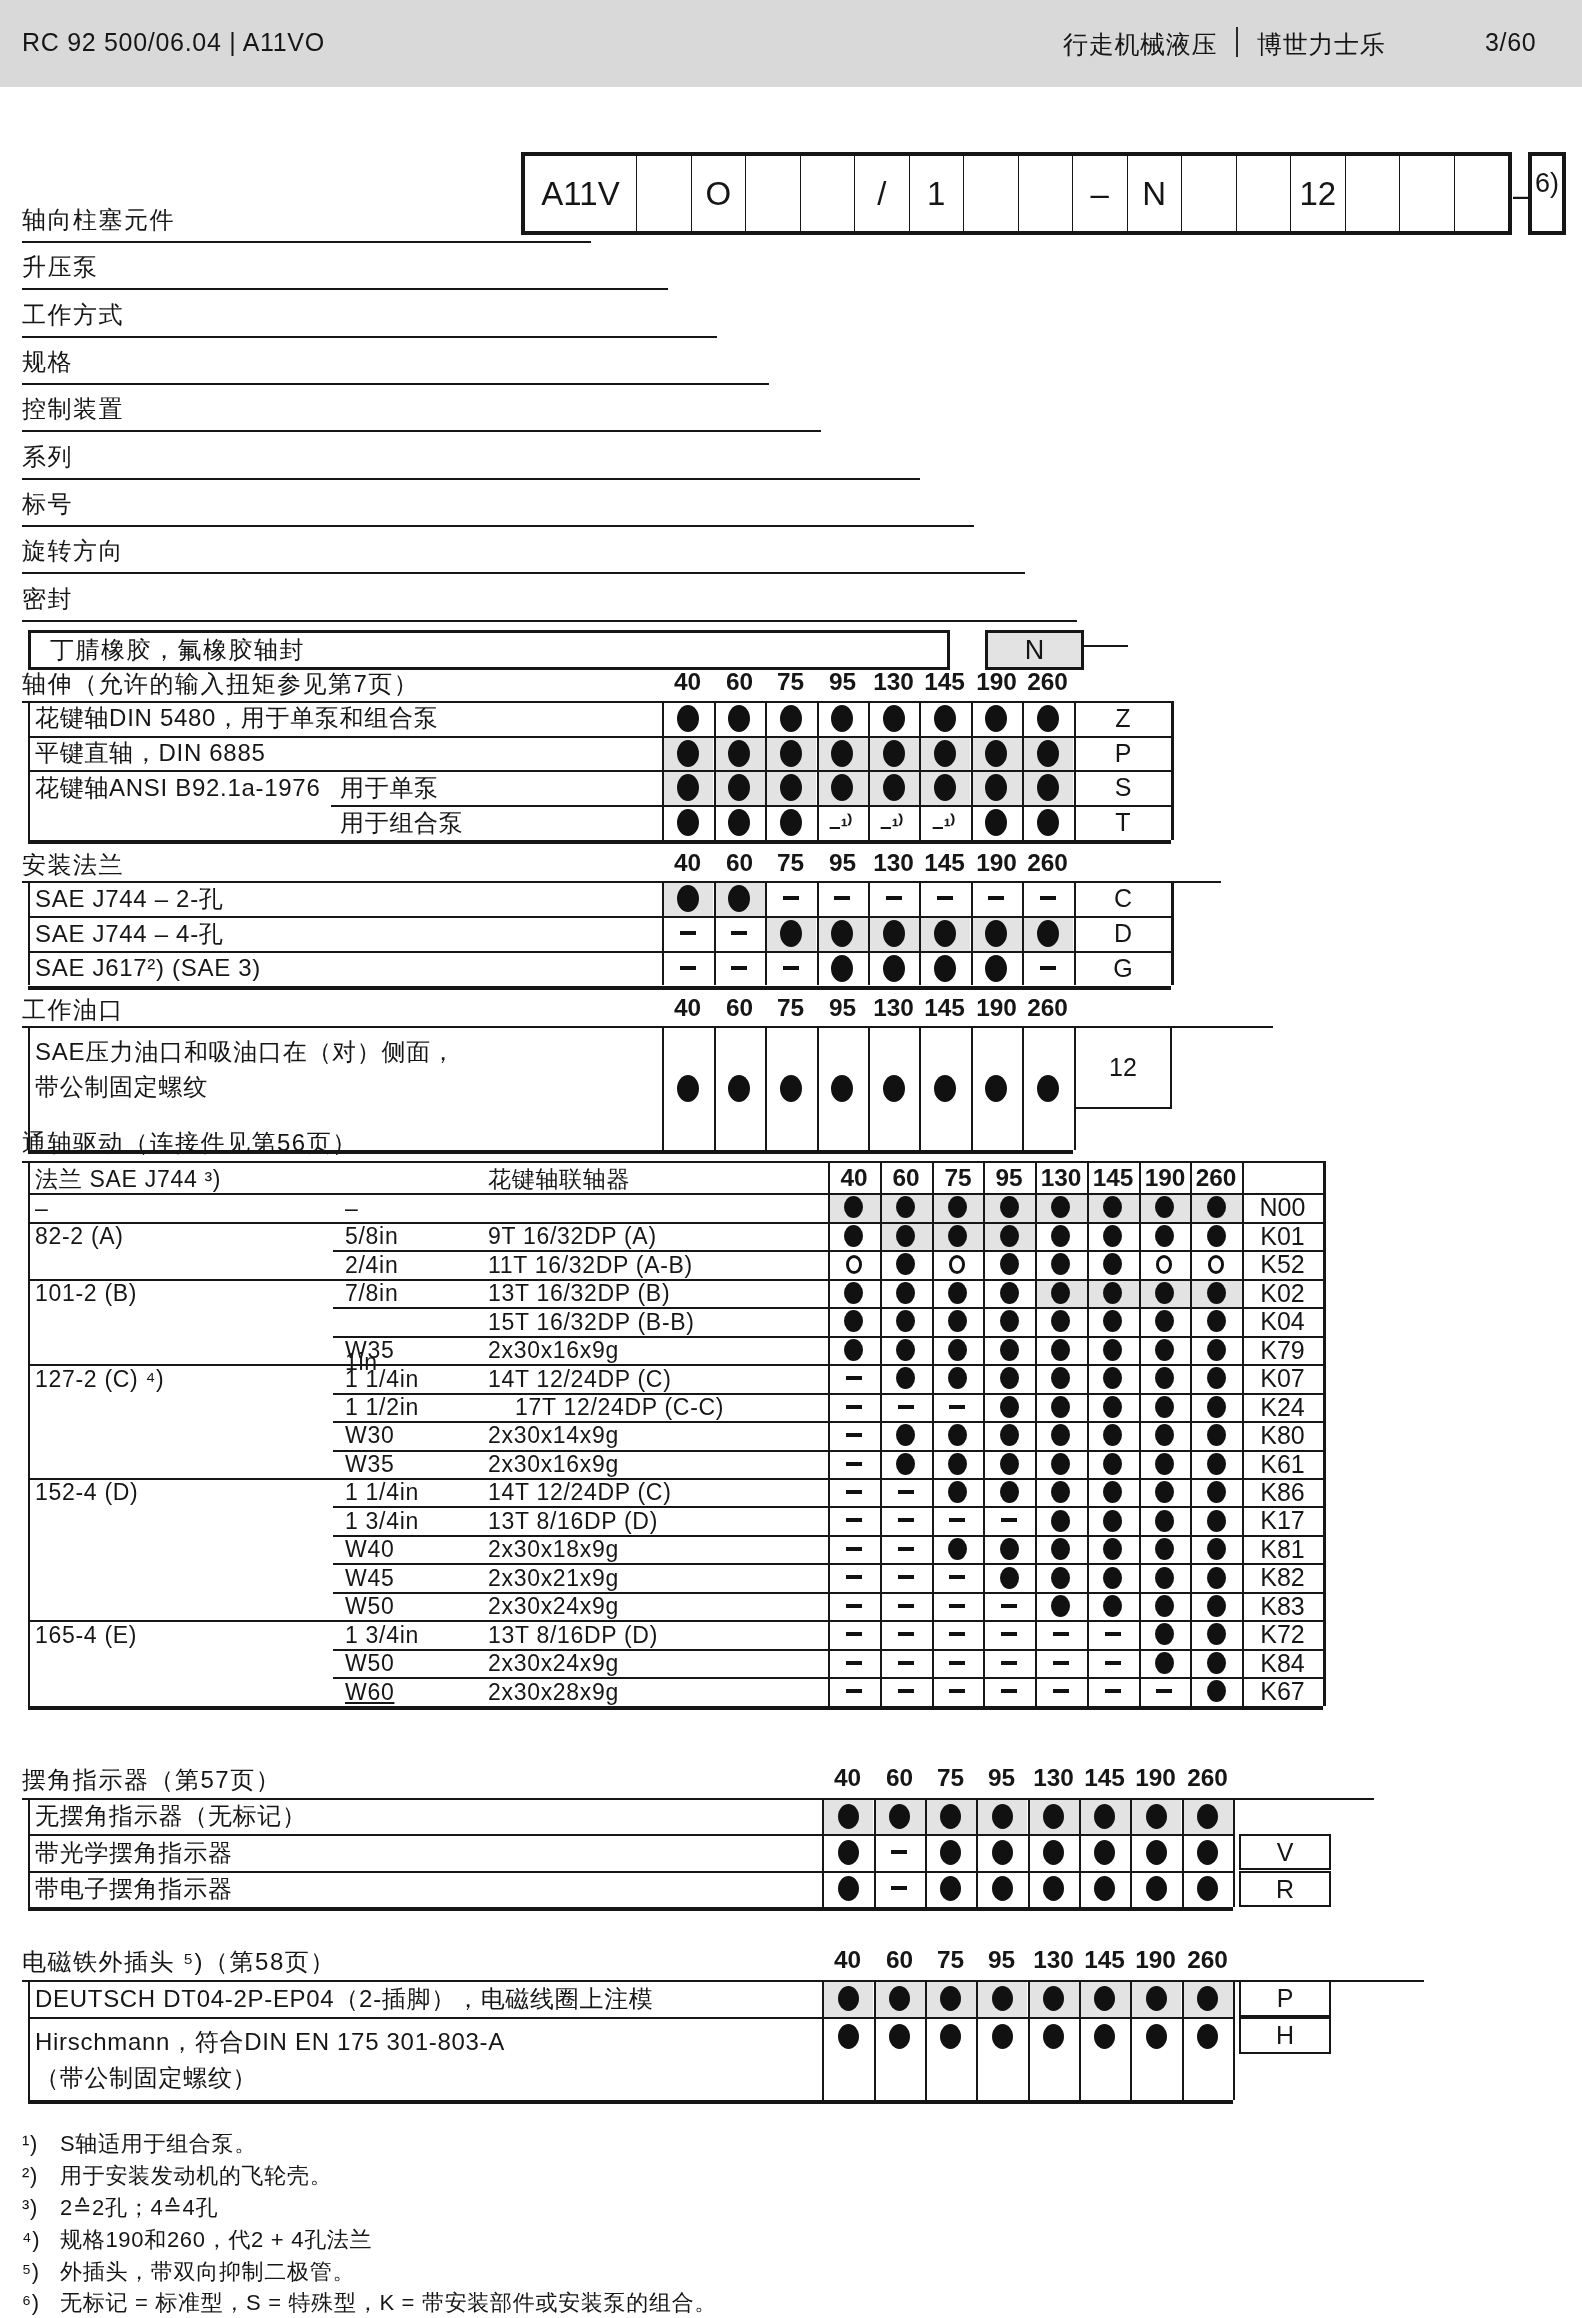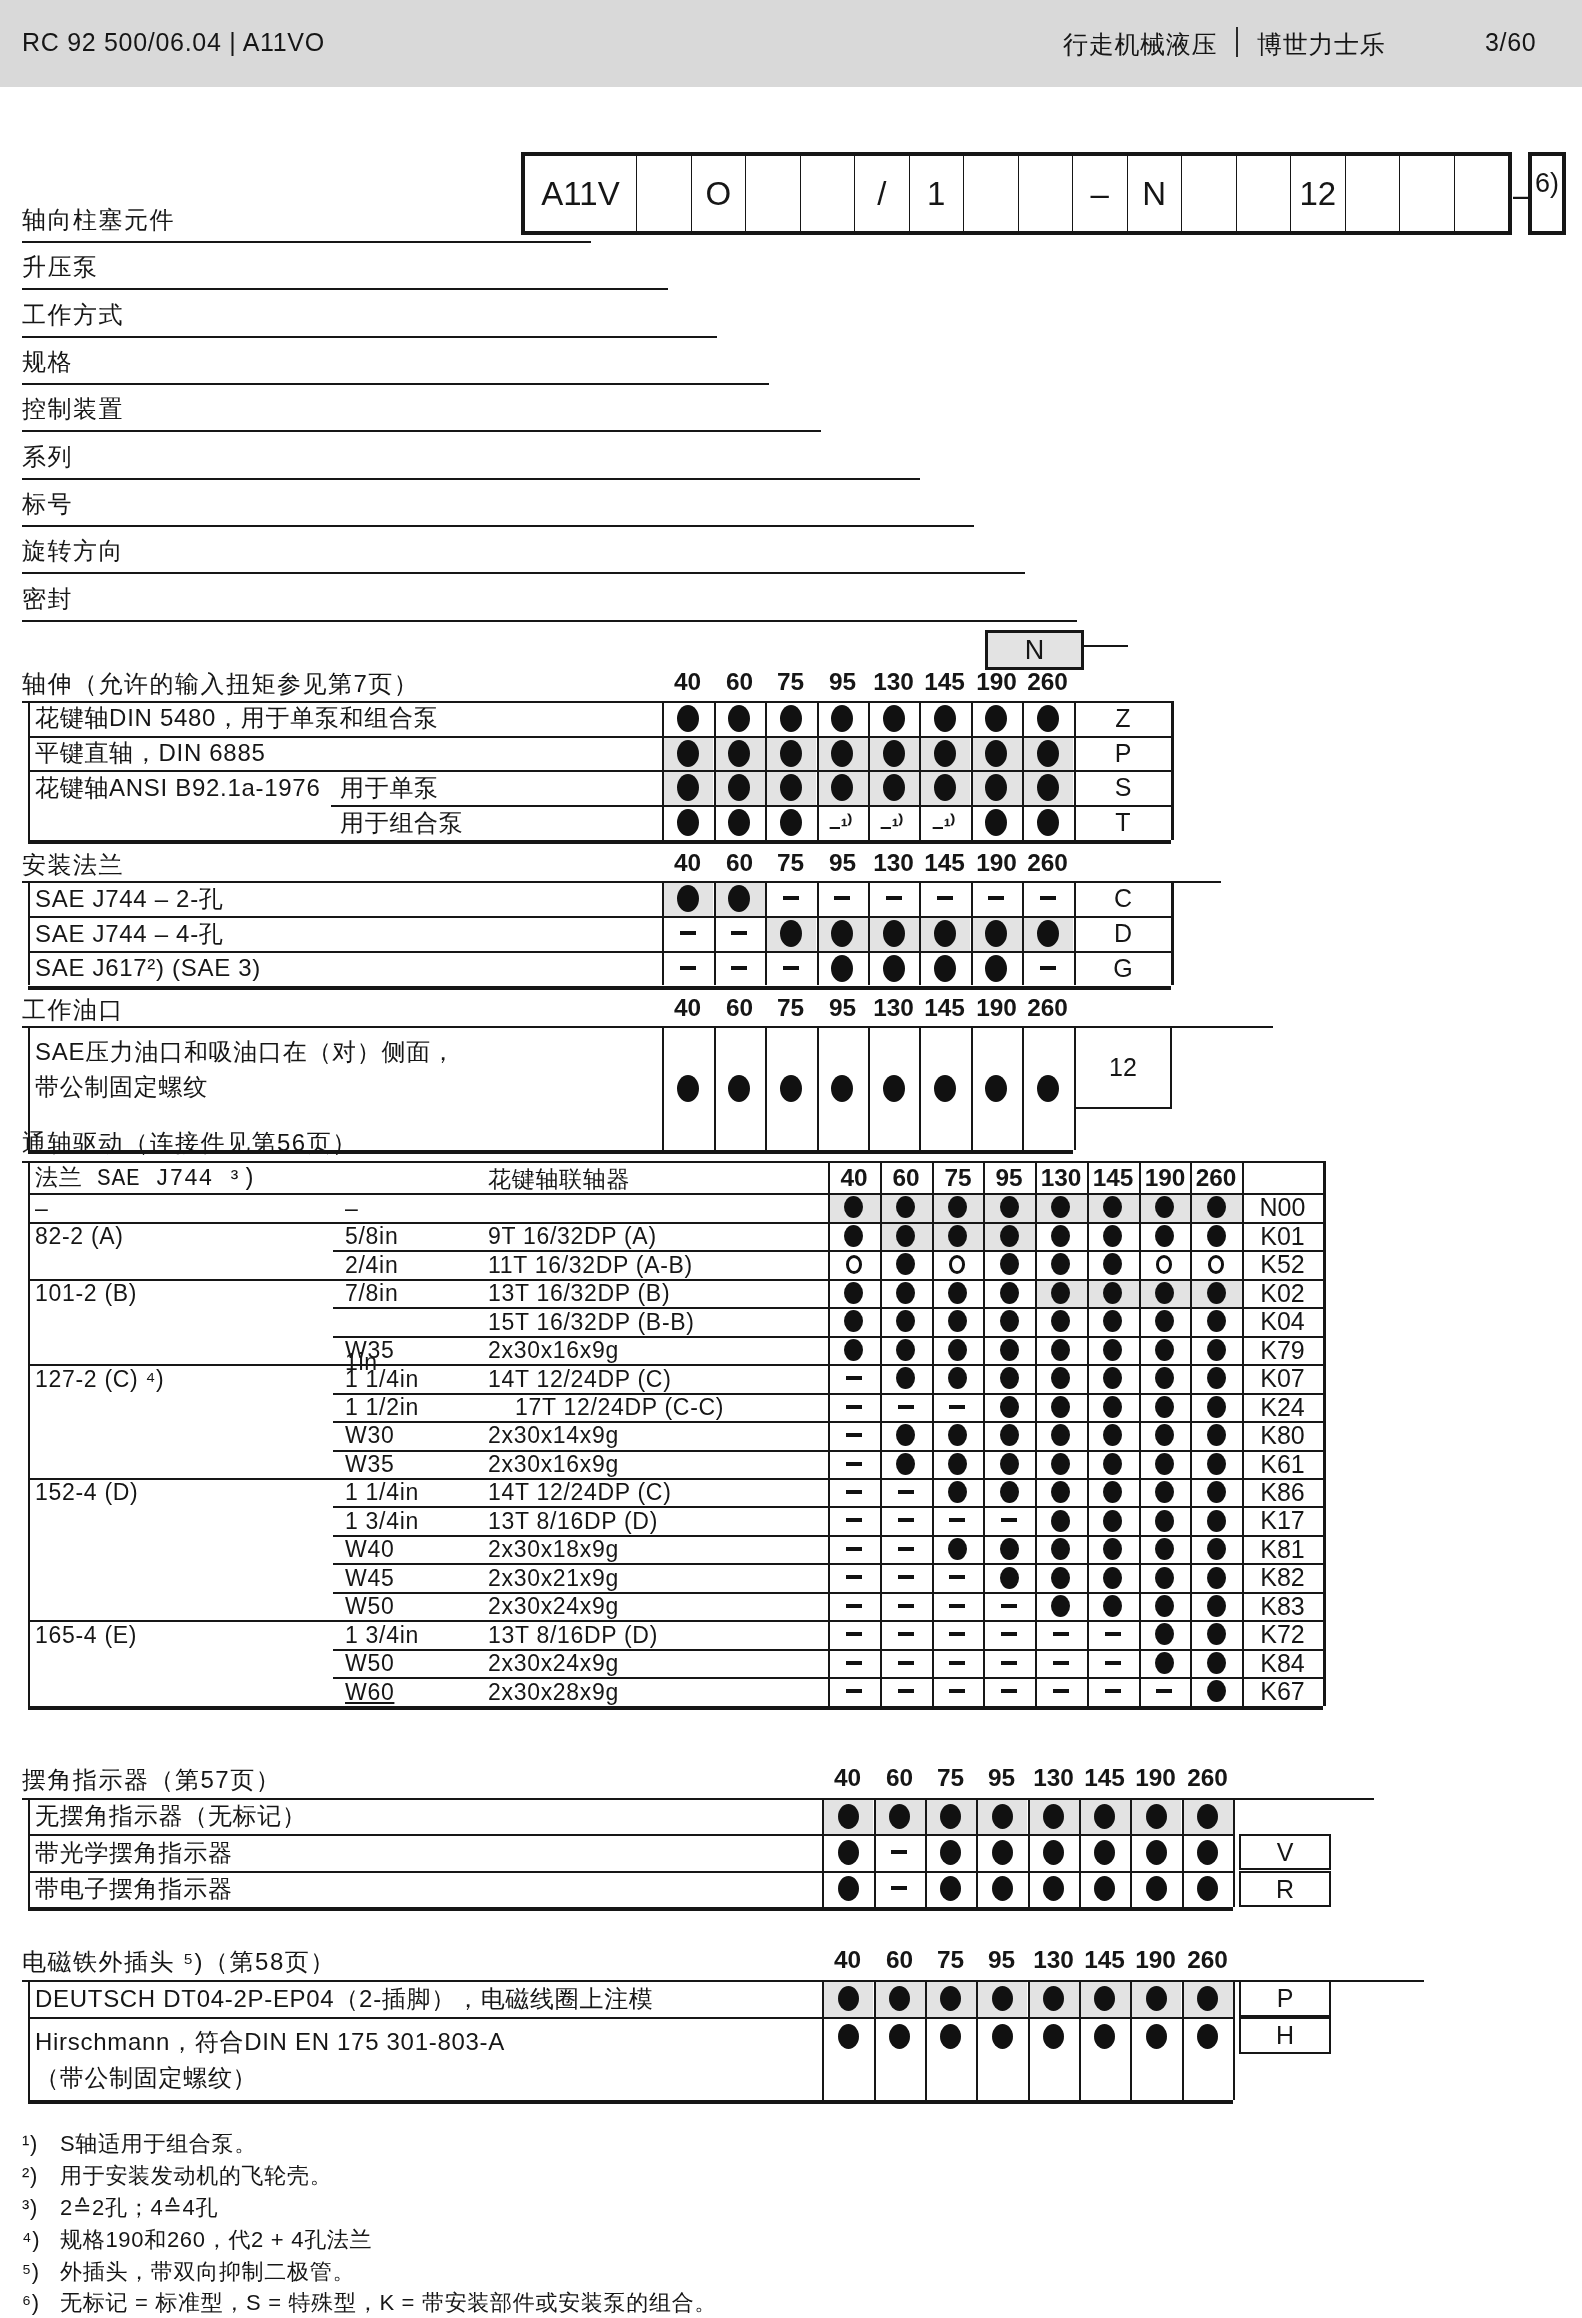--- a/index.html
+++ b/index.html
@@ -98,20 +98,23 @@
   <div class="vline" style="left:590px;top:234px;height:9px"></div>
   <div class="vline" style="left:667px;top:234px;height:56px"></div>
   <div class="vline" style="left:716px;top:234px;height:104px"></div>
   <div class="vline" style="left:768px;top:234px;height:151px"></div>
   <div class="vline" style="left:819px;top:234px;height:198px"></div>
   <div class="vline" style="left:919px;top:234px;height:245px"></div>
   <div class="vline" style="left:972px;top:234px;height:293px"></div>
   <div class="vline" style="left:1024px;top:234px;height:340px"></div>
   <div class="vline" style="left:1076px;top:234px;height:387px"></div>
 
+  <div class="sealbox">
+      <span>丁腈橡胶，氟橡胶轴封</span>
+    </div>
   <div class="nbox">N</div>
   <div class="vline" style="left:1127px;top:234px;height:413px"></div>
   <div class="hline" style="left:1084px;top:645px;width:44px;height:1.5px"></div>
 
   <div class="vline" style="left:1171px;top:234px;height:469px"></div>
   <div class="vline" style="left:1221px;top:234px;height:649px"></div>
   <div class="vline" style="left:1273px;top:234px;height:794px"></div>
   <div class="vline" style="left:1323px;top:234px;height:929px"></div>
   <div class="vline" style="left:1374px;top:234px;height:1566px"></div>
   <div class="vline" style="left:1424px;top:234px;height:1748px"></div>
@@ -326,21 +329,21 @@
       <div class="vline" style="left: 880px; top: 1161px; width: 1.5px; height: 545px;"></div>
       <div class="vline" style="left: 932px; top: 1161px; width: 1.5px; height: 545px;"></div>
       <div class="vline" style="left: 983px; top: 1161px; width: 1.5px; height: 545px;"></div>
       <div class="vline" style="left: 1035px; top: 1161px; width: 1.5px; height: 545px;"></div>
       <div class="vline" style="left: 1087px; top: 1161px; width: 1.5px; height: 545px;"></div>
       <div class="vline" style="left: 1139px; top: 1161px; width: 1.5px; height: 545px;"></div>
       <div class="vline" style="left: 1190px; top: 1161px; width: 1.5px; height: 545px;"></div>
       <div class="vline" style="left: 1242px; top: 1161px; width: 1.5px; height: 545px;"></div>
       <div class="vline" style="left: 1323px; top: 1161px; width: 3px; height: 545px;"></div>
       <div class="hline" style="left: 28px; top: 1193px; width: 1295px; height: 2.2px;"></div>
-      <div class="gen-label" style="left: 35px; top: 1164px; font-size: 23px; font-family: Liberation Mono, monospace;">法兰 SAE J744 ³)</div>
+      <div class="gen-label" style="left: 35px; top: 1164px; font-size: 23px;">法兰 SAE J744 ³)</div>
       <div class="gen-label" style="left: 488px; top: 1164px; font-size: 23px;">花键轴联轴器</div>
       <div class="gen-size" style="left: 828px; top: 1164px; width: 52px;">40</div>
       <div class="gen-size" style="left: 880px; top: 1164px; width: 52px;">60</div>
       <div class="gen-size" style="left: 932px; top: 1164px; width: 52px;">75</div>
       <div class="gen-size" style="left: 983px; top: 1164px; width: 52px;">95</div>
       <div class="gen-size" style="left: 1035px; top: 1164px; width: 52px;">130</div>
       <div class="gen-size" style="left: 1087px; top: 1164px; width: 52px;">145</div>
       <div class="gen-size" style="left: 1139px; top: 1164px; width: 52px;">190</div>
       <div class="gen-size" style="left: 1190px; top: 1164px; width: 52px;">260</div>
       <div class="gen-label" style="left: 35px; top: 1193px; font-size: 23px;">–</div>

